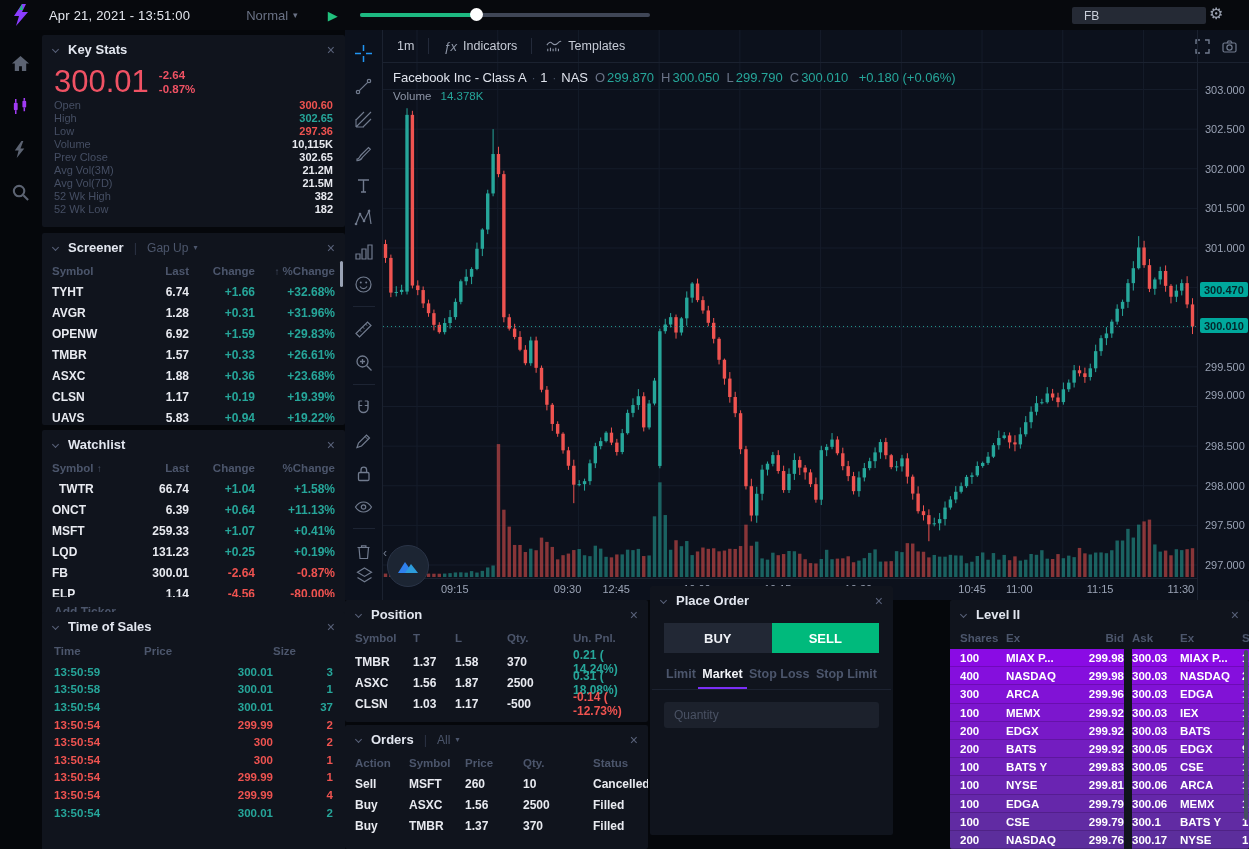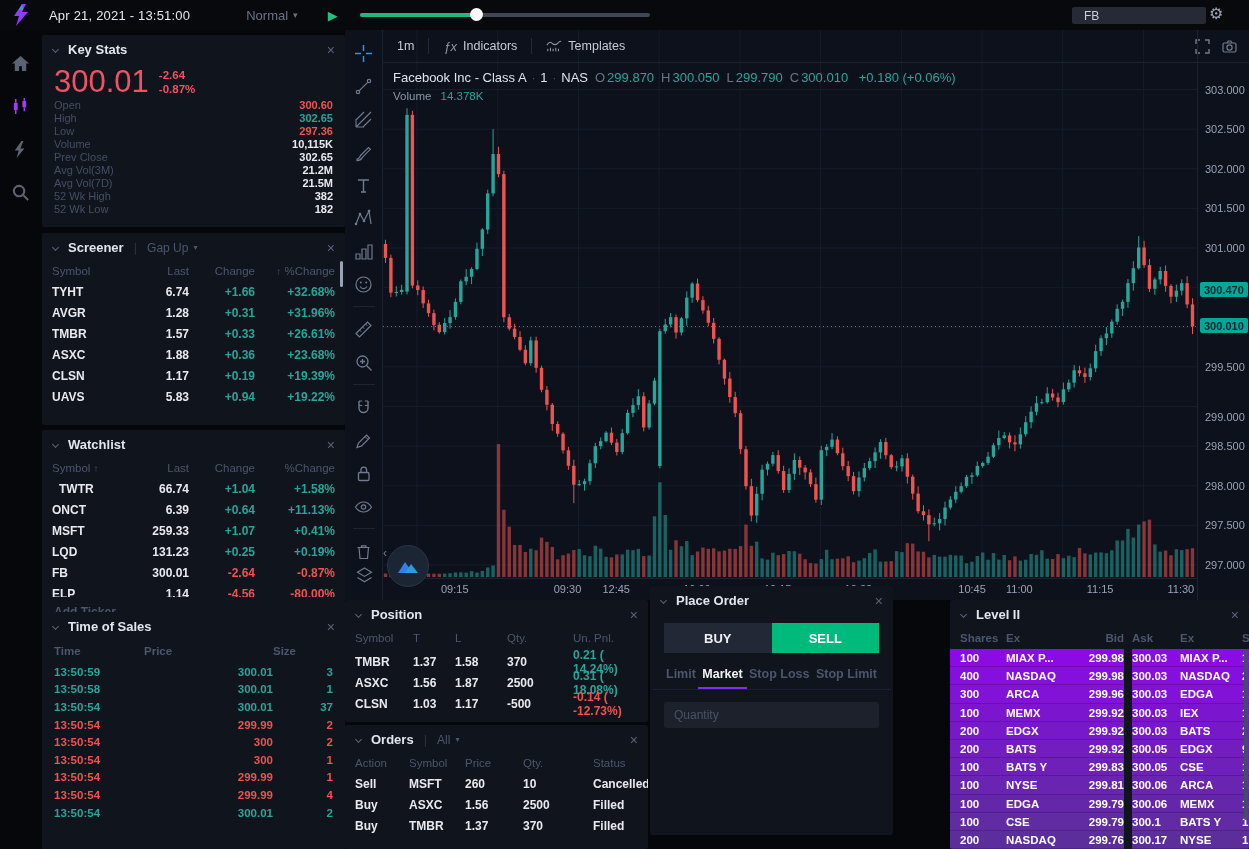--- a/index.html
+++ b/index.html
@@ -27,21 +27,21 @@
   .panel{position:absolute;background:#10141d;border-radius:2px;overflow:hidden;box-sizing:border-box}
   .phead{display:flex;align-items:center;height:25px;padding:2px 10px 0 10px;gap:8px}
   .chev{width:8px;height:8px;position:relative;flex:0 0 8px}
   .chev::before{content:"";position:absolute;left:1px;top:1px;width:4px;height:4px;border-left:1.4px solid #59627a;border-bottom:1.4px solid #59627a;transform:rotate(-45deg)}
   .ptitle{font-size:13px;font-weight:700;color:#e2e6ef}
   .psep{color:#2a3142;font-size:13px;margin:0 2px}
   .pfilter{color:#4c566c;font-size:12px;display:flex;gap:5px;align-items:center;cursor:pointer}
   .pfilter .caret{font-size:8px}
   .pclose{margin-left:auto;color:#59627a;font-size:14px;cursor:pointer;line-height:1}
   .thead,.trow{display:grid;align-items:center;padding:0 10px}
-  .thead{color:#4c566c;font-size:11.5px;font-weight:400;height:21px}
+  .thead{color:#4c566c;font-size:11.5px;font-weight:700;height:21px}
   .trow{font-size:12px;height:21px;font-weight:700}
   .c-r{text-align:right}
   .pos{color:#26a69a}.neg{color:#ef5350}.wht{color:#e8eaf0}
   .sorty{font-size:10px;color:#4c566c}
   .vthumb{position:absolute;background:#9aa3b5;border-radius:2px}
   
   #ks-pricerow{display:flex;padding:4px 10px 2px 12px;align-items:flex-start;gap:10px}
   #ks-price{font-size:31px;color:#f05264;font-weight:400;line-height:1}
   #ks-chg{font-size:11.5px;color:#f05264;line-height:1.25;padding-top:2px;font-weight:700}
   .ks-row{display:grid;grid-template-columns:1fr auto;padding:0 12px;height:12.9px;align-items:center;font-size:11px}
@@ -227,20 +227,26 @@
         <span class="wht">TYHT</span>
         <span class="c-r wht">6.74</span>
         <span class="c-r pos">+1.66</span>
         <span class="c-r pos">+32.68%</span>
       </div>
       <div class="trow" style="grid-template-columns: 1fr 62px 66px 80px;">
         <span class="wht">AVGR</span>
         <span class="c-r wht">1.28</span>
         <span class="c-r pos">+0.31</span>
         <span class="c-r pos">+31.96%</span>
+      </div>
+      <div class="trow" style="grid-template-columns: 1fr 62px 66px 80px;">
+        <span class="wht">OPENW</span>
+        <span class="c-r wht">6.92</span>
+        <span class="c-r pos">+1.59</span>
+        <span class="c-r pos">+29.83%</span>
       </div>
       <div class="trow" style="grid-template-columns: 1fr 62px 66px 80px;">
         <span class="wht">TMBR</span>
         <span class="c-r wht">1.57</span>
         <span class="c-r pos">+0.33</span>
         <span class="c-r pos">+26.61%</span>
       </div>
       <div class="trow" style="grid-template-columns: 1fr 62px 66px 80px;">
         <span class="wht">ASXC</span>
         <span class="c-r wht">1.88</span>
@@ -1013,21 +1019,21 @@
       </svg>
     </span>
   </div>
   <div id="paxis">
       <div class="ptick" style="top: 53.5px;">303.000</div>
       <div class="ptick" style="top: 93.125px;">302.500</div>
       <div class="ptick" style="top: 132.75px;">302.000</div>
       <div class="ptick" style="top: 172.375px;">301.500</div>
       <div class="ptick" style="top: 212px;">301.000</div>
       <div class="ptick" style="top: 330.875px;">299.500</div>
-      <div class="ptick" style="top: 381px;">299.000</div>
+      <div class="ptick" style="top: 359px;">299.000</div>
       <div class="ptick" style="top: 410.125px; text-align: right;">298.500</div>
       <div class="ptick" style="top: 449.75px;">298.000</div>
       <div class="ptick" style="top: 489.375px;">297.500</div>
       <div class="ptick" style="top: 529px;">297.000</div>
       <div class="plabel" style="top: 252.002px;">300.470</div>
       <div class="plabel" style="top: 288.457px;">300.010</div>
     </div>
 </div>
 
 <div class="panel" id="p-position" style="left:345px;top:600px;width:303px;height:122px">

